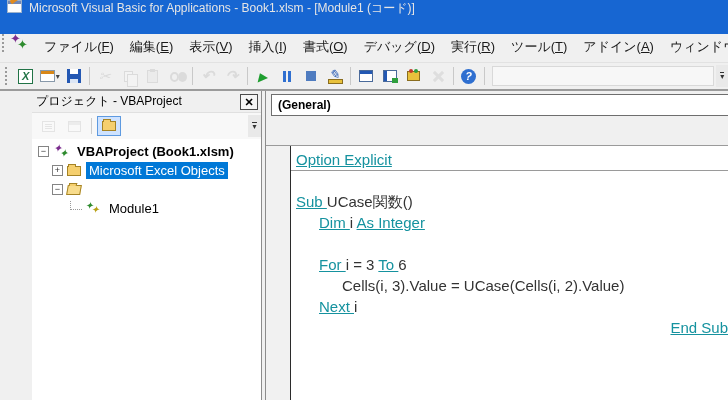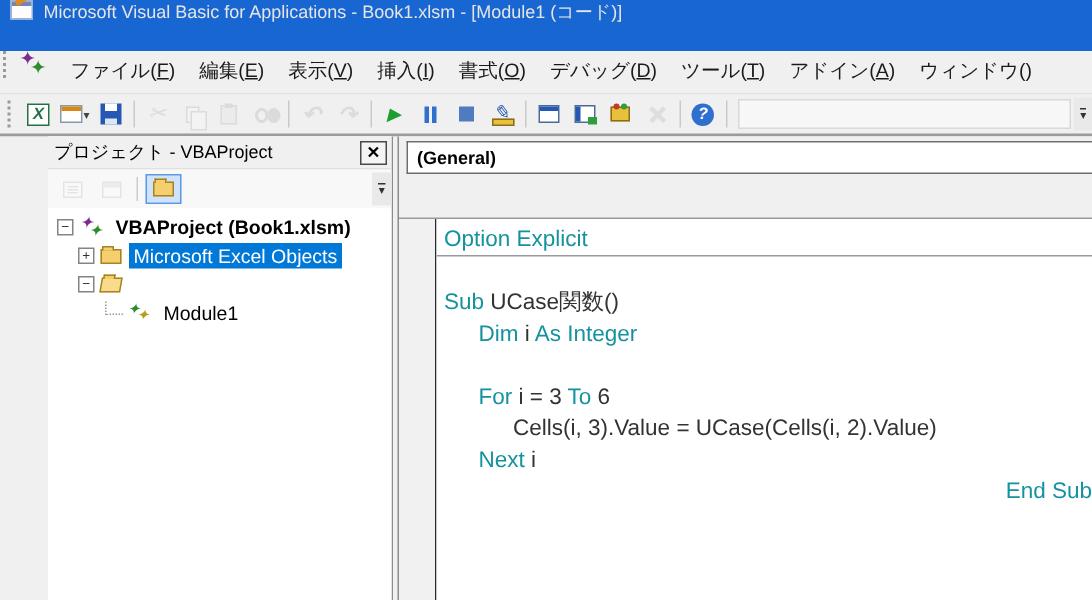--- a/index.html
+++ b/index.html
@@ -131,40 +131,41 @@
     border-left:1px solid #8c8c8c; margin-left:3px;gap:26px; }
   .cw-header { height:28px; padding:3px 0 3px 5px; }
   .combo { height:22px; background:#fff; border:1px solid #6e6e6e; border-right:none;
     font-size:12px; font-weight:bold; color:#000; line-height:20px; padding-left:6px; }
   .cw-body { flex:1; display:flex; border-top:1px solid #9a9a9a; }
   .margin-bar { width:25px; background:#f1f1f1; border-right:1px solid #2b2b2b; }
   .code-area { flex:1; background:#fff; padding-top:3px; font-size:15px;
     color:#333; overflow:hidden; }
   .code-line { height:21px; line-height:21px; white-space:pre; padding-left:5px; }
   .code-line.sep { border-top:1px solid #9a9a9a; }
-  .kw { color:var(--keyword,#15929f); }
+  .kw { color:var(--keyword,#15929f);text-decoration:underline; }
 </style>
 </head>
 <body>
 
 <div class="titlebar">
   <span class="vb-doc-icon"></span>
   <span>Microsoft Visual Basic for Applications - Book1.xlsm - [Module1 (コード)]</span>
 </div>
 
 <div class="menubar">
   <span class="grip"></span>
   <span class="vba-logo-icon"></span>
   <nav id="menu" style="display:flex;">
       <span class="menu-item">ファイル(<u>F</u>)</span>
       <span class="menu-item">編集(<u>E</u>)</span>
       <span class="menu-item">表示(<u>V</u>)</span>
       <span class="menu-item">挿入(<u>I</u>)</span>
       <span class="menu-item">書式(<u>O</u>)</span>
       <span class="menu-item">デバッグ(<u>D</u>)</span>
+      <span class="menu-item">実行(<u>R</u>)</span>
       <span class="menu-item">ツール(<u>T</u>)</span>
       <span class="menu-item">アドイン(<u>A</u>)</span>
       <span class="menu-item">ウィンドウ()</span>
     </nav>
 </div>
 
 <div class="toolbar">
   <span class="grip"></span>
   <div id="tbar" style="display:flex;align-items:center;">
       <div class="tbtn">

